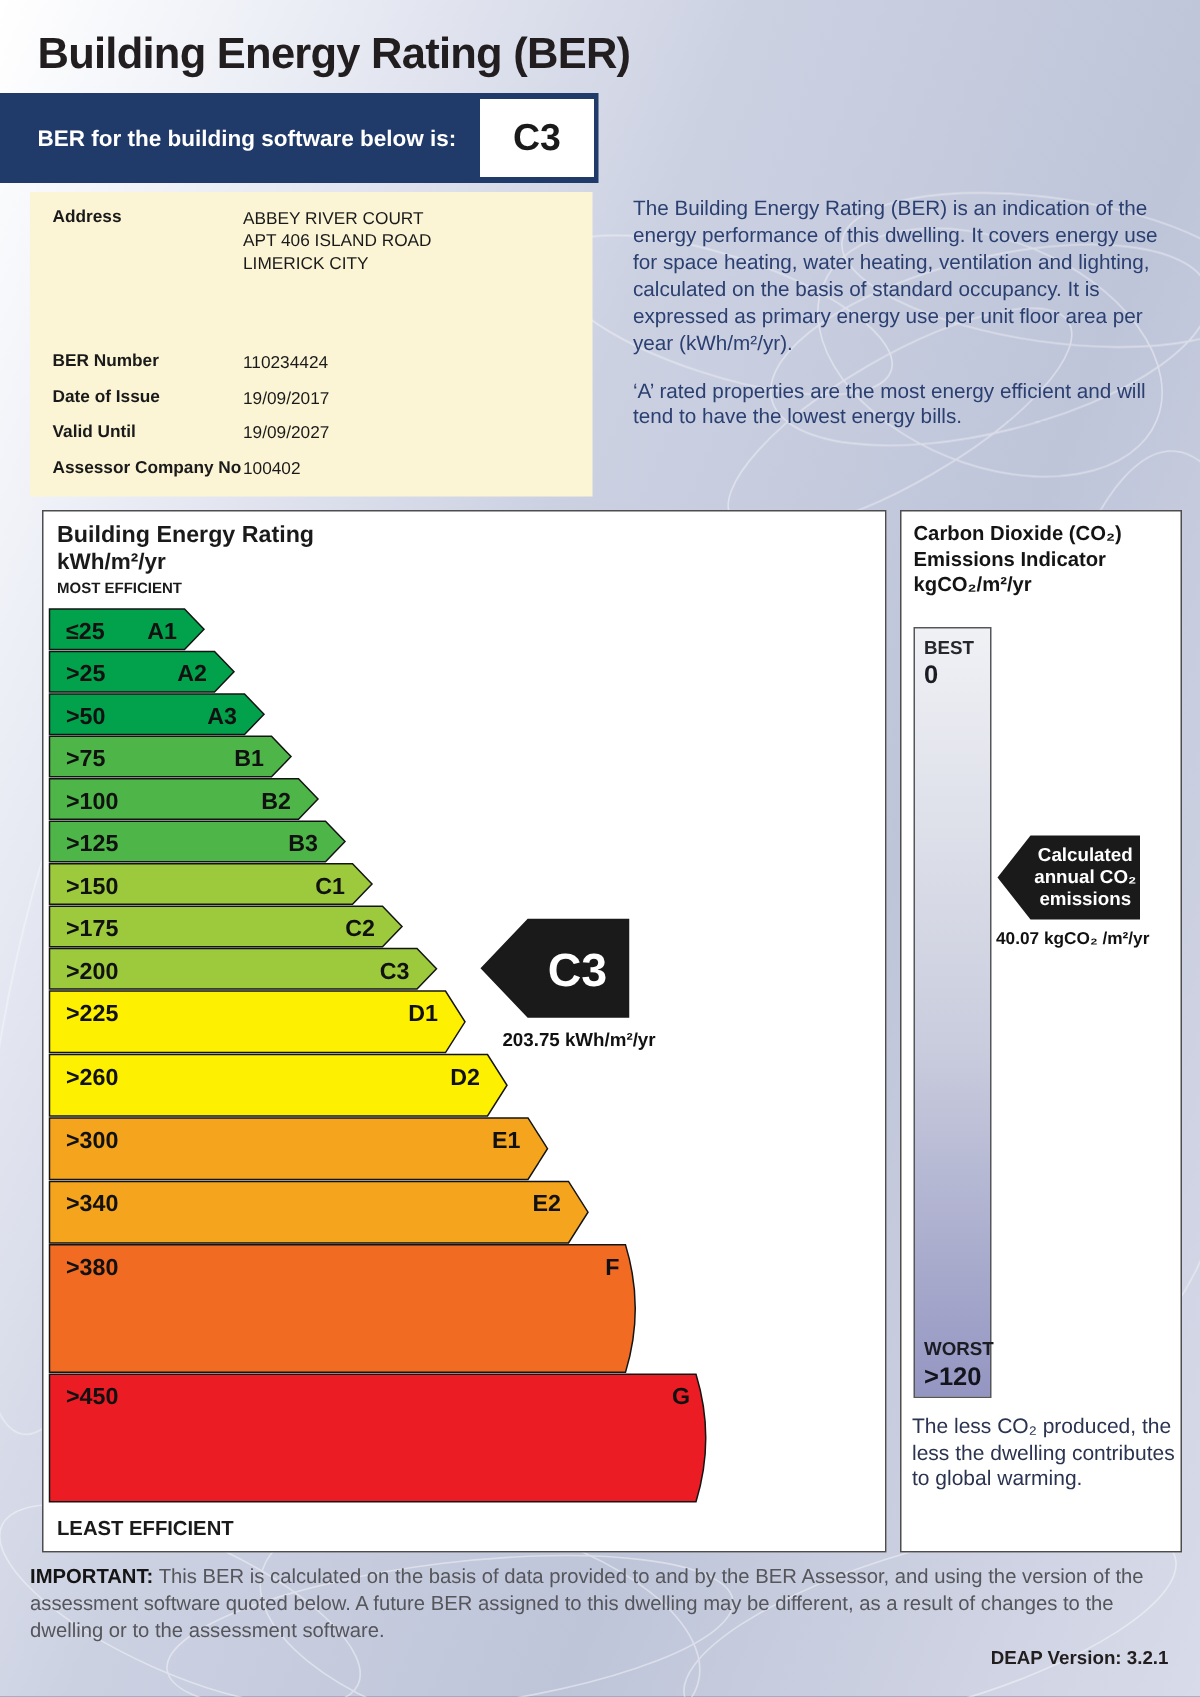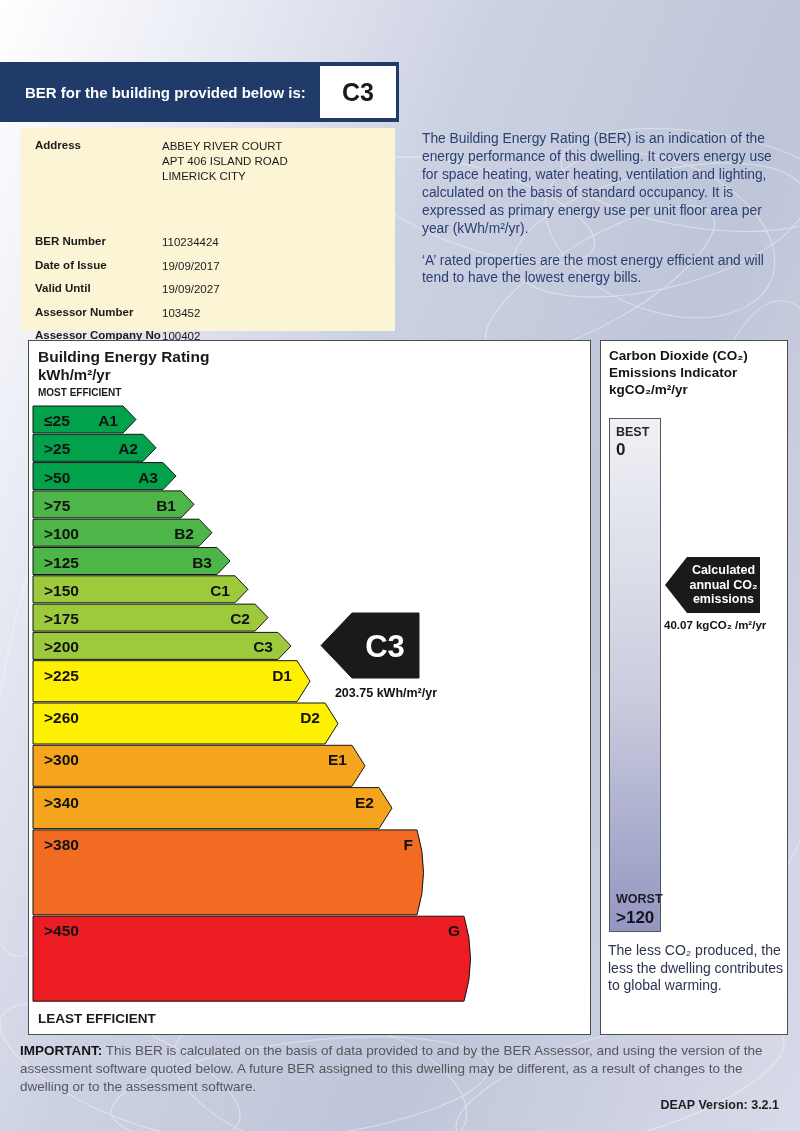--- a/index.html
+++ b/index.html
@@ -54,23 +54,24 @@
       <ellipse cx="480" cy="210" rx="120" ry="40" transform="rotate(18 480 210)"></ellipse>
       <ellipse cx="762" cy="600" rx="90" ry="300" transform="rotate(4 762 600)"></ellipse>
       <ellipse cx="60" cy="700" rx="60" ry="260" transform="rotate(10 60 700)"></ellipse>
       <ellipse cx="300" cy="1090" rx="190" ry="48" transform="rotate(-7 300 1090)"></ellipse>
       <ellipse cx="320" cy="1085" rx="150" ry="70" transform="rotate(14 320 1085)"></ellipse>
       <ellipse cx="620" cy="1085" rx="170" ry="52" transform="rotate(-16 620 1085)"></ellipse>
       <ellipse cx="120" cy="1070" rx="130" ry="45" transform="rotate(24 120 1070)"></ellipse>
     </g>
   </svg>
 
+  <h1 class="title">Building Energy Rating (BER)</h1>
 
   <div class="banner">
-    <div class="banner-label">BER for the building provided below is:</div>
+    <div class="banner-label">BER for the building software below is:</div>
     <div class="rating-box">
       <span>C3</span>
     </div>
   </div>
 
   <div class="details" id="details-rows">
       <div class="detail-row">
         <div class="detail-label">Address</div>
         <div class="detail-value">
           <div>ABBEY RIVER COURT</div>
@@ -87,26 +88,20 @@
       <div class="detail-row">
         <div class="detail-label">Date of Issue</div>
         <div class="detail-value">
           <div>19/09/2017</div>
         </div>
       </div>
       <div class="detail-row">
         <div class="detail-label">Valid Until</div>
         <div class="detail-value">
           <div>19/09/2027</div>
-        </div>
-      </div>
-      <div class="detail-row">
-        <div class="detail-label">Assessor Number</div>
-        <div class="detail-value">
-          <div>103452</div>
         </div>
       </div>
       <div class="detail-row">
         <div class="detail-label">Assessor Company No</div>
         <div class="detail-value">
           <div>100402</div>
         </div>
       </div>
     </div>
 

